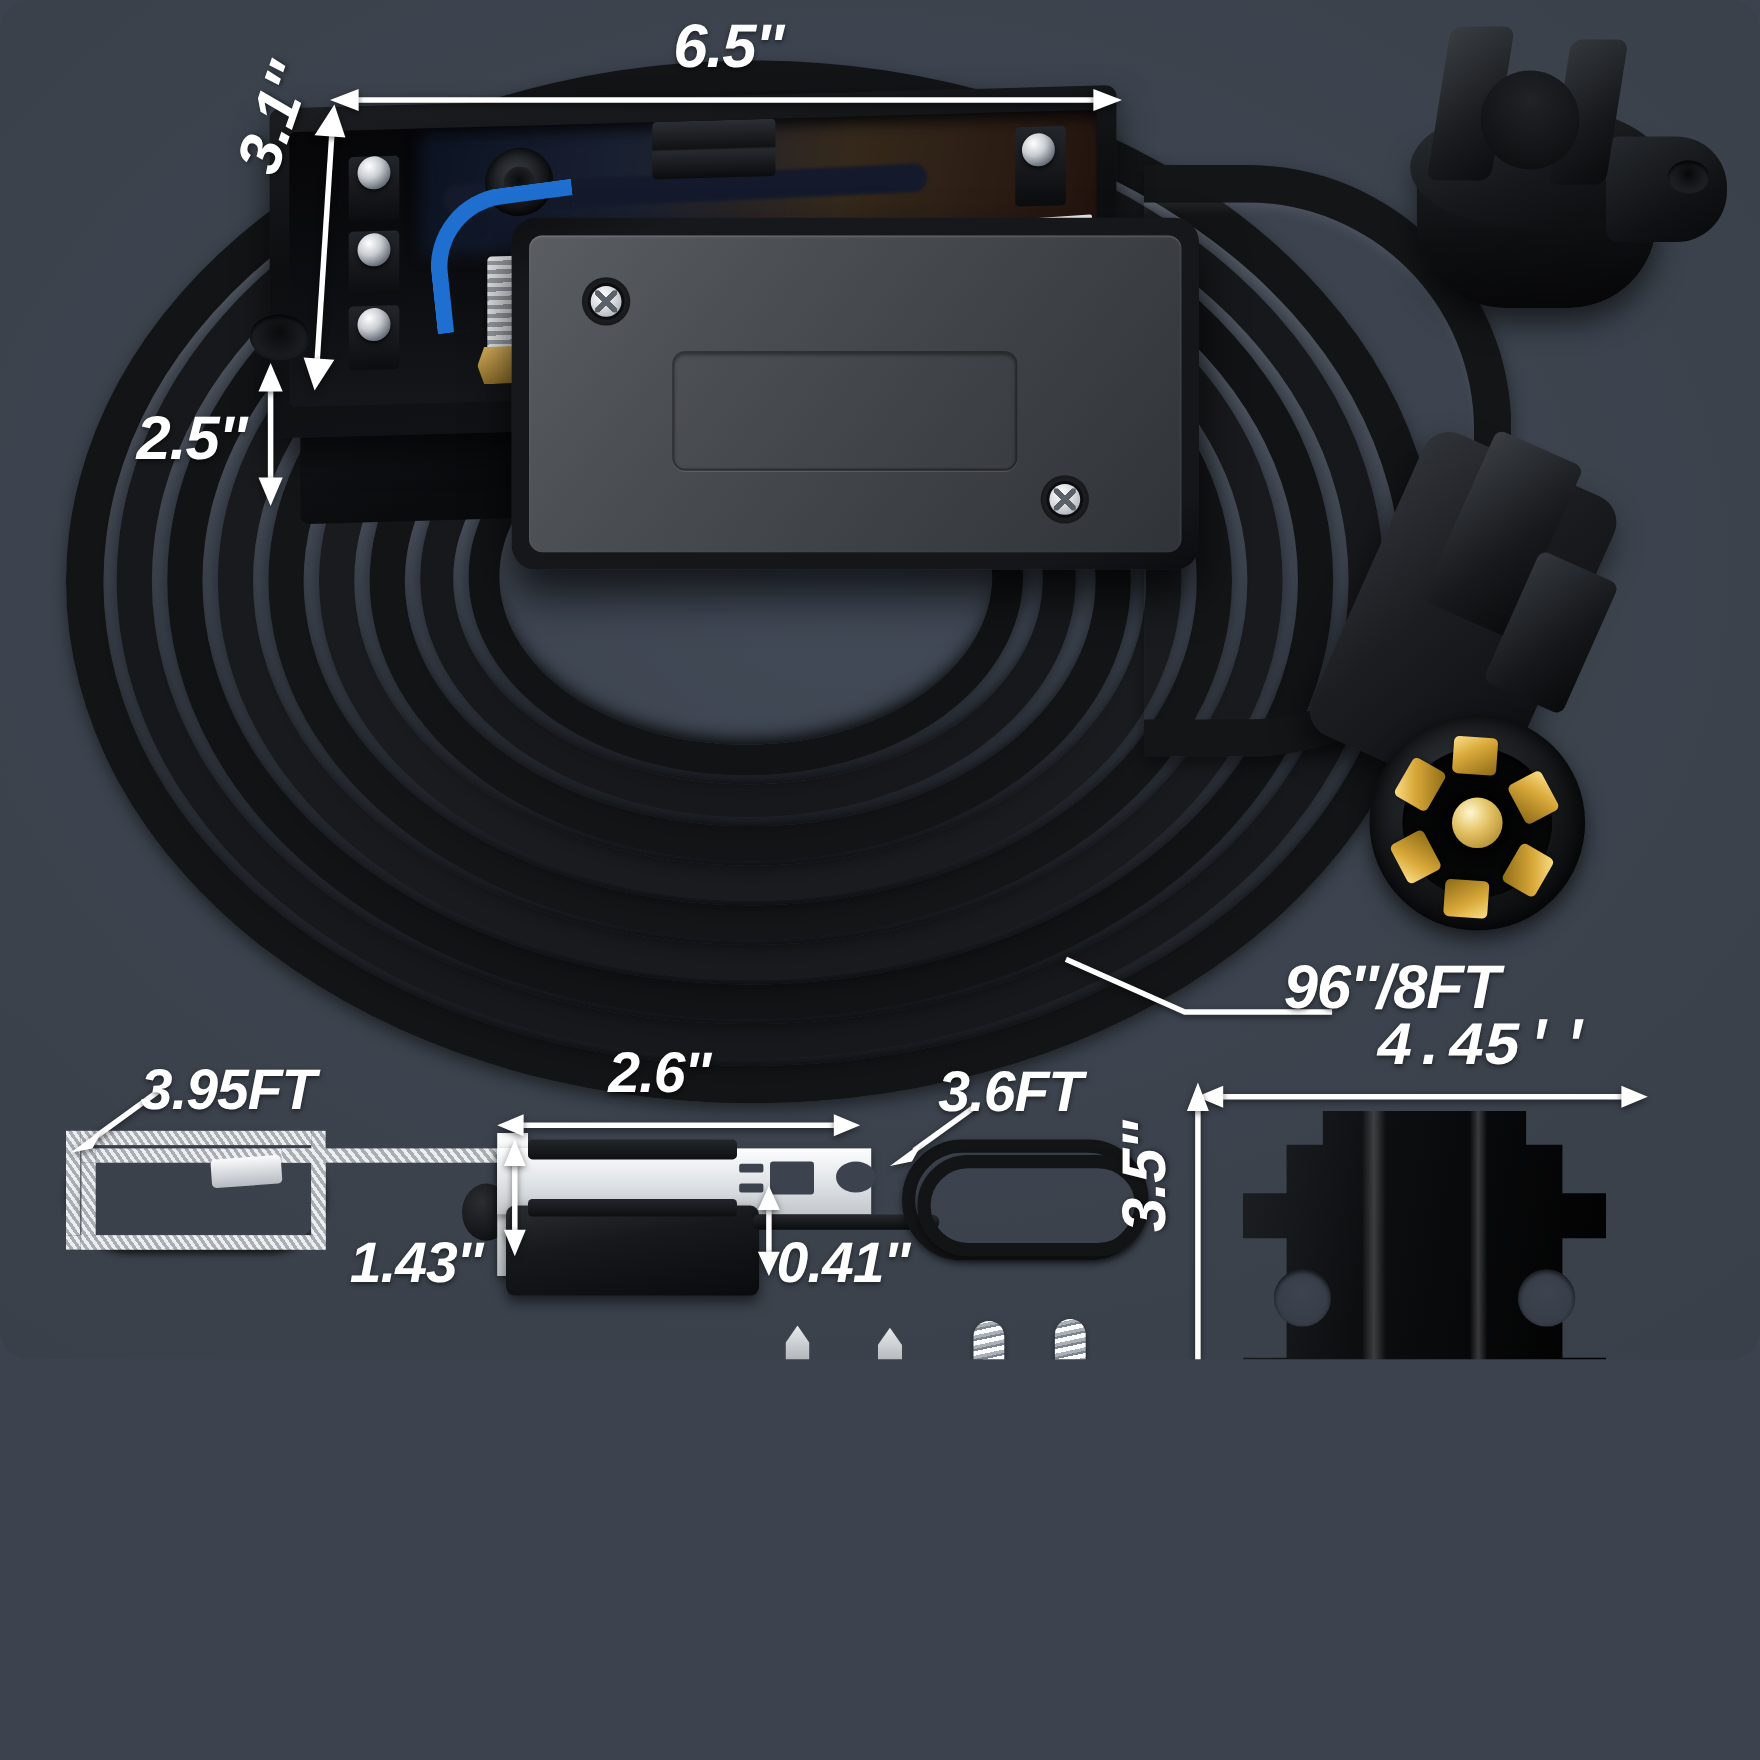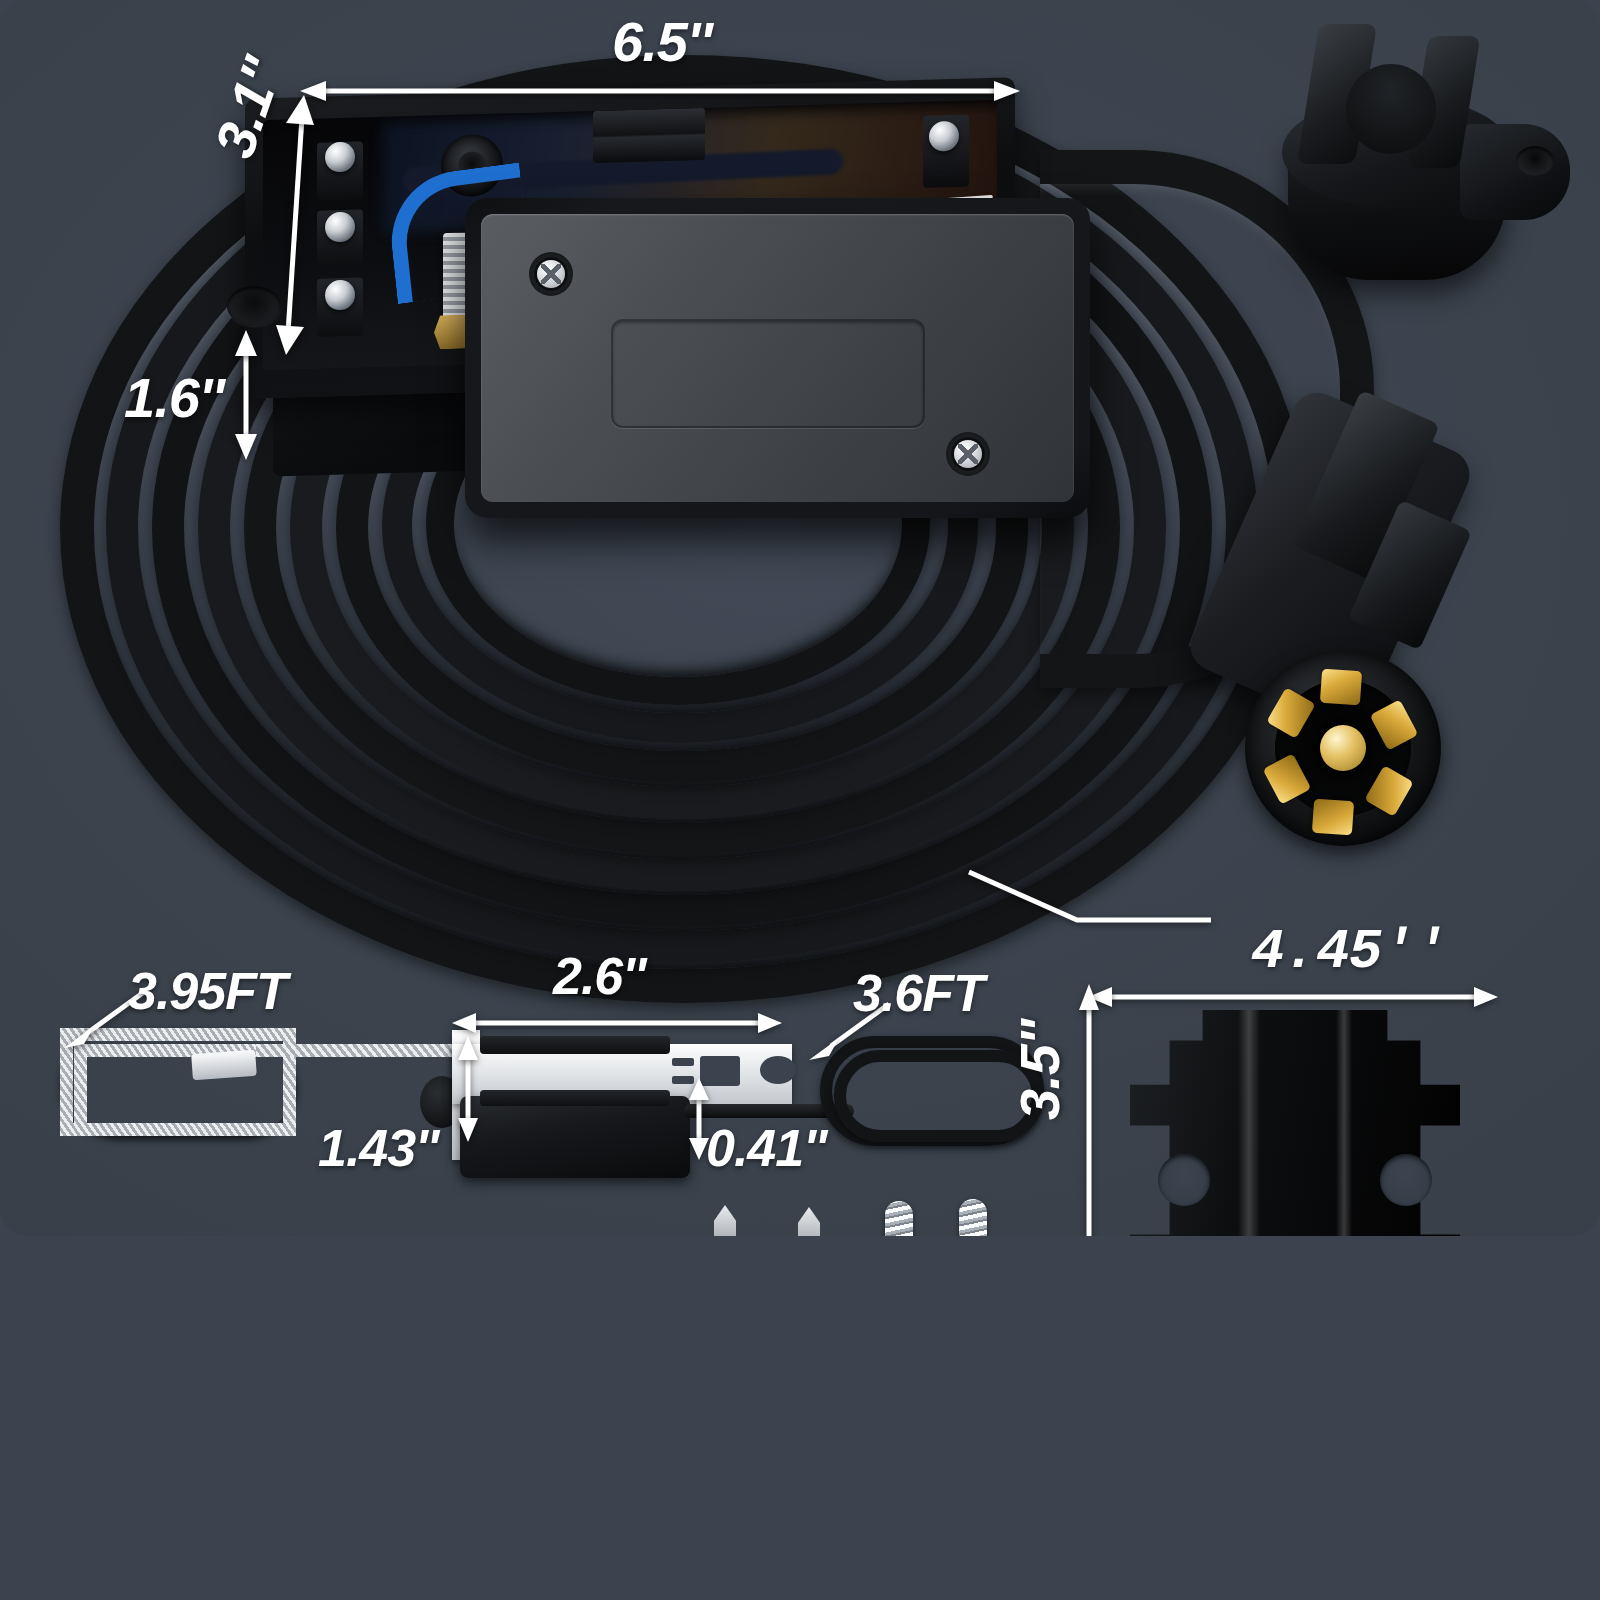--- a/index.html
+++ b/index.html
@@ -338,21 +338,21 @@
     <polygon points="22,0 4,28 32,30"></polygon>
     <polygon points="4,260 22,232 -6,230"></polygon>
   </svg>
   <div class="dim" style="left:206px;top:146px;font-size:56px;transform:rotate(-71deg);transform-origin:left top;">3.1''</div>
 
   <svg class="ann" style="left:232px;top:330px;" width="30" height="130">
     <line x1="14" y1="22" x2="14" y2="108"></line>
     <polygon points="14,0 3,26 25,26"></polygon>
     <polygon points="14,130 3,104 25,104"></polygon>
   </svg>
-  <div class="dim" style="left:124px;top:370px;font-size:56px;">1.6''</div>
+  <div class="dim" style="left:124px;top:370px;font-size:56px;">2.5''</div>
 
   <div id="plug" class="lyr">
 
     <div class="plug-body" style="left:20px;top:10px;width:190px;height:300px;transform:rotate(24deg);"></div>
 
     <div style="position:absolute;left:108px;top:0px;width:86px;height:170px;border-radius:8px;
                 background:linear-gradient(120deg,#3a3e43,#17191c 60%,#0a0b0c);transform:rotate(24deg);"></div>
     <div style="position:absolute;left:156px;top:110px;width:78px;height:130px;border-radius:8px;
                 background:linear-gradient(120deg,#34383d,#15171a 60%,#090a0b);transform:rotate(24deg);"></div>
 
@@ -387,20 +387,21 @@
                 background:linear-gradient(140deg,#3a3e43,#1a1c1f 60%,#0c0d0f);transform:skewX(-9deg);"></div>
     <div style="position:absolute;left:168px;top:18px;width:52px;height:132px;border-radius:10px;
                 background:linear-gradient(140deg,#34383d,#16181b 60%,#0a0b0c);transform:skewX(-9deg);"></div>
     <div style="position:absolute;left:96px;top:46px;width:90px;height:90px;border-radius:50%;
                 background:radial-gradient(circle at 50% 30%,#202327,#0a0b0c);"></div>
   </div>
 
   <svg class="ann" style="left:965px;top:850px;" width="250" height="80">
     <polyline points="4,22 112,70 246,70"></polyline>
   </svg>
+  <div class="dim" style="left:1167px;top:869px;font-size:56px;">96''/8FT</div>
 
   <div id="brk" class="lyr">
 
     <div class="braid tex" style="left:0px;top:28px;width:210px;height:82px;"></div>
     <div class="braid tex" style="left:14px;top:44px;width:196px;height:66px;"></div>
     <div style="position:absolute;left:196px;top:44px;width:210px;height:74px;
                 border-top:13px solid #d3d6da;border-radius:70px 70px 0 0;
                 border-image:repeating-linear-gradient(55deg,#eceef0 0 3px,#a9aeb4 3px 6px) 13;"></div>
     <div style="position:absolute;left:132px;top:52px;width:64px;height:26px;border-radius:4px;
                 background:linear-gradient(180deg,#fafbfc,#b6bbc1);transform:rotate(-4deg);"></div>

